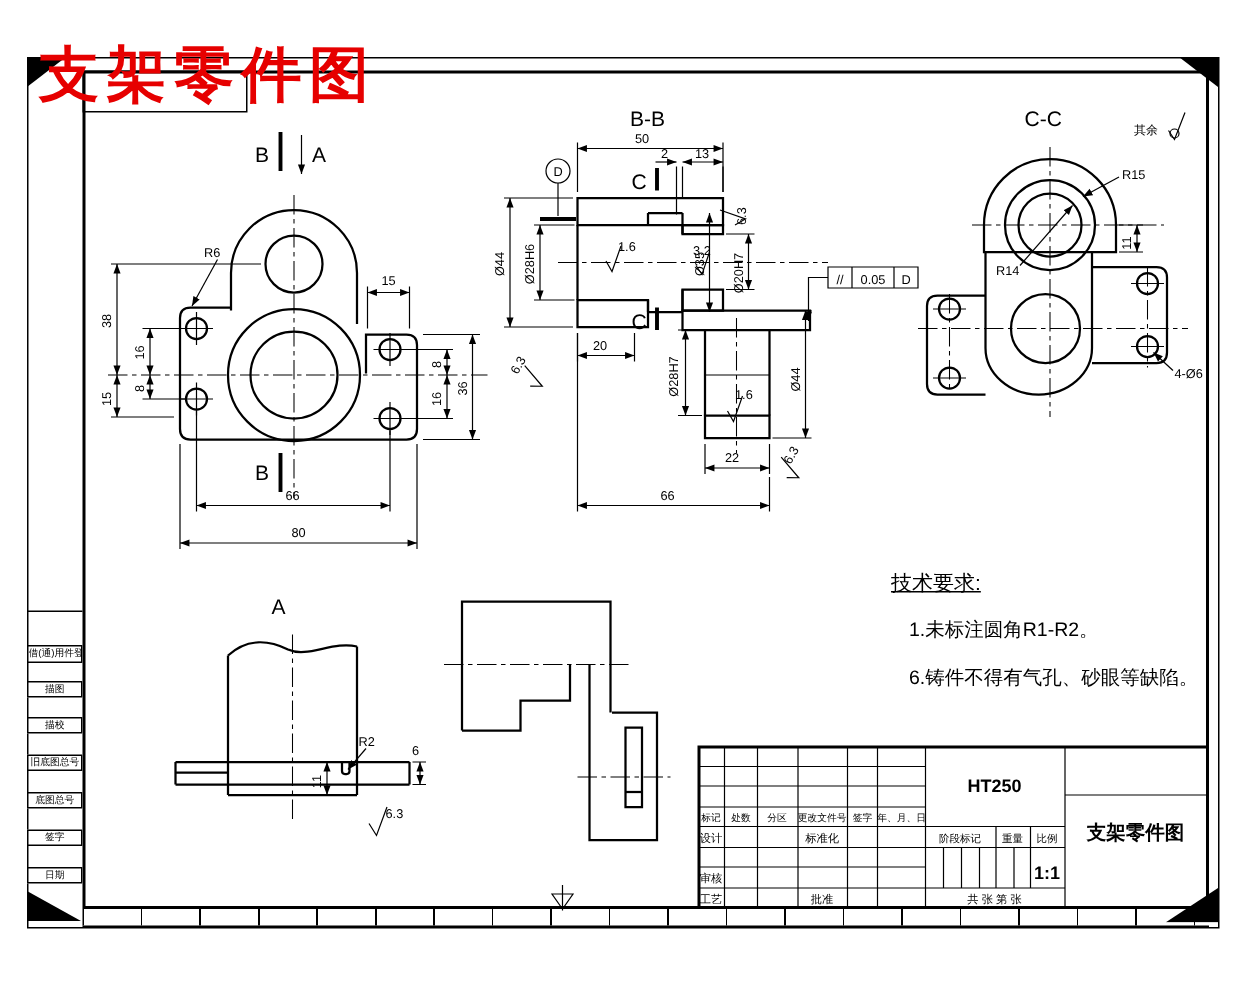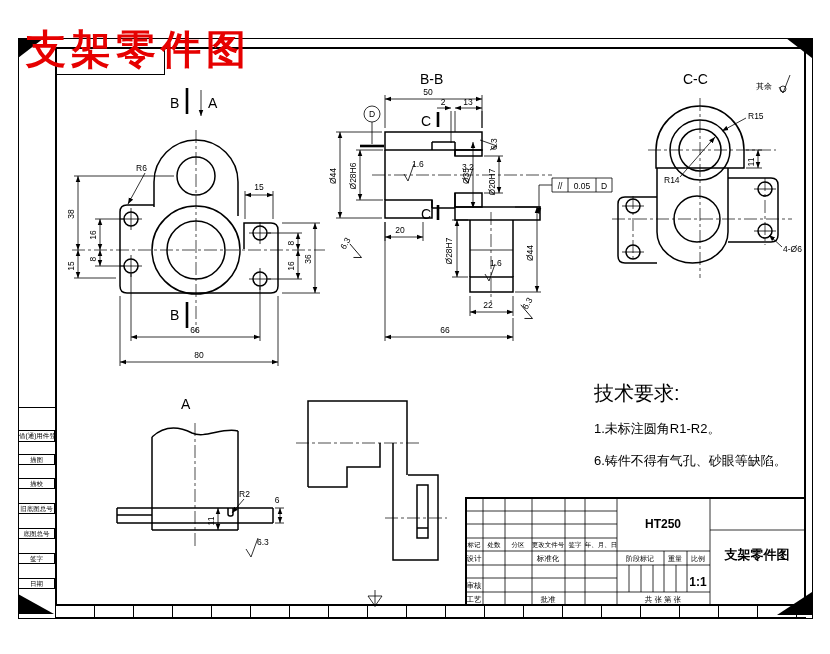--- a/index.html
+++ b/index.html
@@ -12,22 +12,22 @@
   .bottom-strip{left:55px;top:606px;width:751px;height:12px;box-sizing:border-box;
       border-bottom:1px solid #000;
       background:repeating-linear-gradient(90deg,#000 0,#000 1px,transparent 1px,transparent 39px);}
   .corner{background:#000;}
   .red-title{left:26px;top:22px;font-family:"DejaVu Serif","Liberation Serif",serif;
       font-size:40px;font-weight:700;color:#e60000;letter-spacing:5px;z-index:30;white-space:nowrap;}
   .mlabel{left:18px;width:37px;height:11px;border:1px solid #000;box-sizing:border-box;
       font-size:6.5px;line-height:9px;text-align:center;overflow:hidden;white-space:nowrap;background:#fff;}
   .mline{left:18px;width:37px;height:0;border-top:1px solid #000;}
   .techreq{left:594px;top:380px;width:220px;}
-  .techreq .h{font-size:20px;margin:0 0 13px 0;}
-  .techreq .l{font-size:13px;margin:0 0 14px 0;white-space:nowrap;}
+  .techreq .h{font-size:14px;margin:0 0 13px 0;text-decoration:underline;}
+  .techreq .l{font-size:13px;margin:0 0 14px 12px;white-space:nowrap;}
   svg{position:absolute;overflow:visible;}
   svg text{font-family:"Liberation Sans","DejaVu Sans",sans-serif;fill:#000;stroke:none;}
   .thick{stroke:#000;stroke-width:1.5;fill:none;}
   .thin{stroke:#000;stroke-width:0.8;fill:none;}
   .cl{stroke:#000;stroke-width:0.7;fill:none;stroke-dasharray:13 3 3 3;}
   .bar{stroke:#000;stroke-width:2.6;fill:none;}
   .dimt{font-size:8.5px;}
   .vt{font-size:14px;}
 </style>
 </head>

